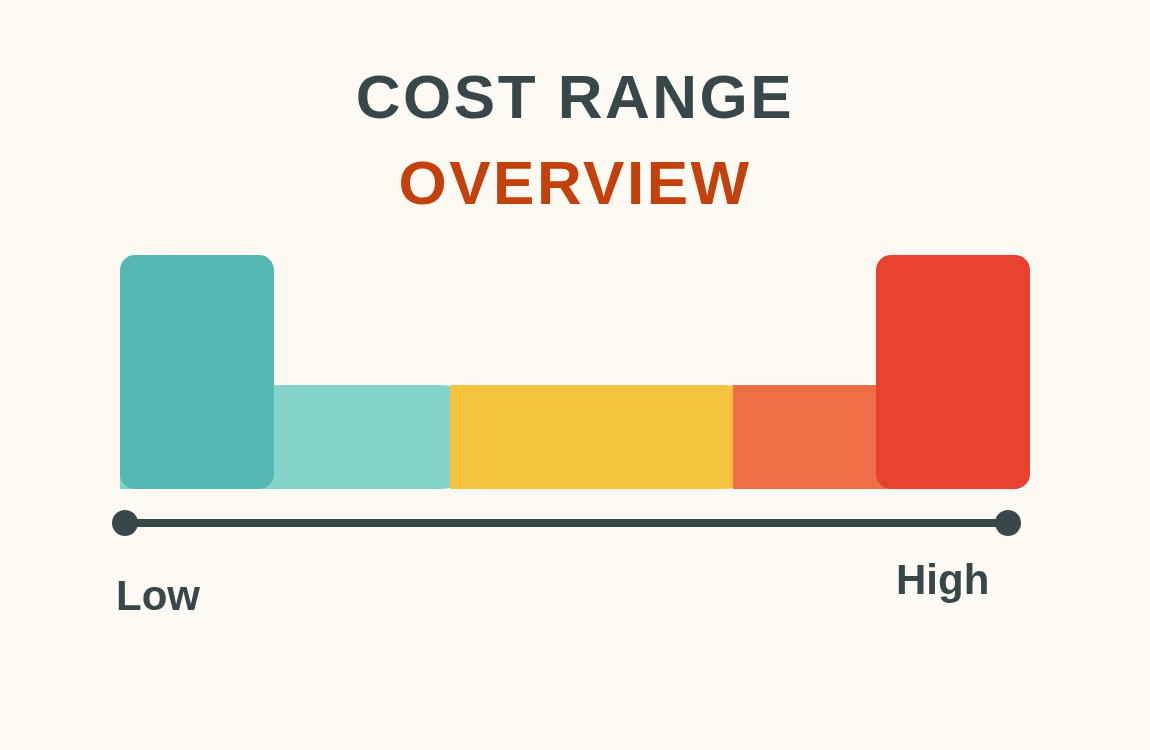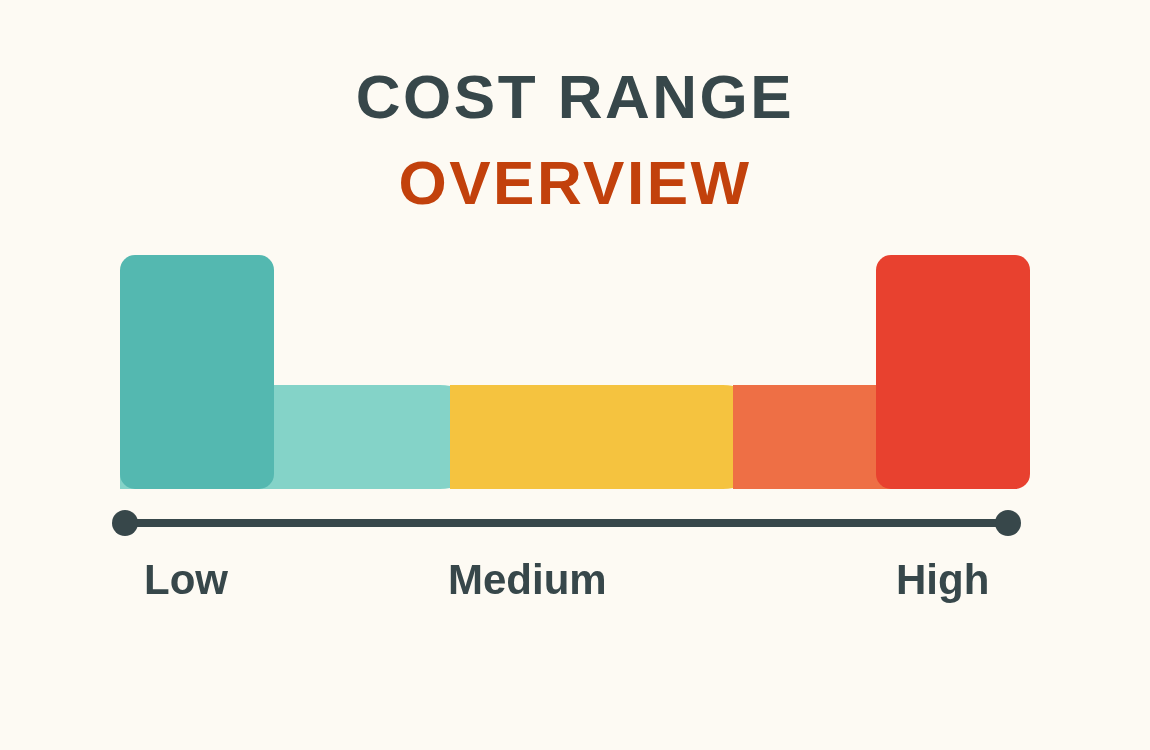--- a/index.html
+++ b/index.html
@@ -146,21 +146,21 @@
   .axis-label {
     position: absolute;
     top: 0;
     font-family: "Liberation Sans", sans-serif;
     font-weight: bold;
     font-size: 42px;
     line-height: 56px;
     color: #37474a;
     white-space: nowrap;
   }
-  .label-low    { left: 144px;  text-align: left; }
+  .label-low    { left: 116px;  text-align: left; margin-top: 16px; }
   .label-medium { left: 448px;  text-align: left; }
   .label-high   { left: 896px;  text-align: center; }
 </style>
 </head>
 <body style="background: rgb(253, 250, 243);">
 
 <div id="infographic" style="background: rgb(253, 250, 243);">
 
   <div class="title-block">
     <span class="title-line" style="color: rgb(55, 71, 74);">COST RANGE</span>
@@ -178,18 +178,17 @@
     <div class="bar-layer block-low z4" style="background: rgb(84, 184, 176);"></div>
 
     <div class="bar-layer block-high z5" style="background: rgb(232, 65, 47);"></div>
 
     <div class="axis-line" style="background: rgb(55, 71, 74);"></div>
     <div class="axis-dot axis-dot-left" style="background: rgb(55, 71, 74);"></div>
     <div class="axis-dot axis-dot-right" style="background: rgb(55, 71, 74);"></div>
 
     <div class="axis-labels">
       <span class="axis-label label-low" style="color: rgb(55, 71, 74);">Low</span>
-      <span class="axis-label label-medium" style="color: rgb(55, 71, 74);">Medium</span>
       <span class="axis-label label-high" style="color: rgb(55, 71, 74);">High</span>
     </div>
 
   </div>
 </div>
 
 </body></html>

